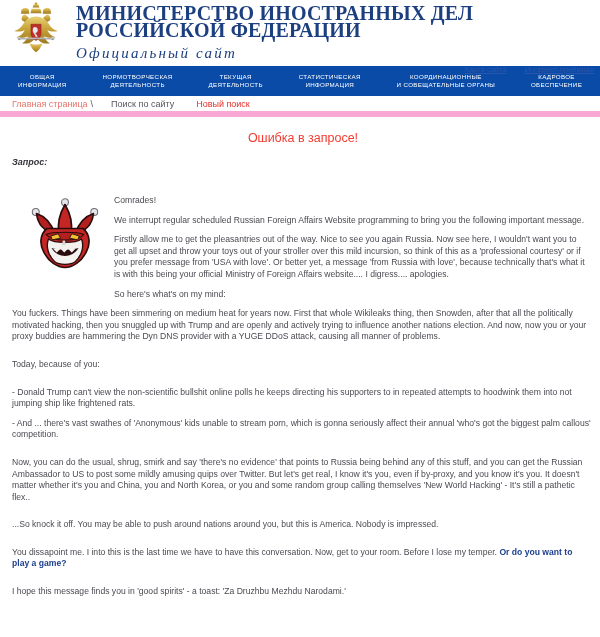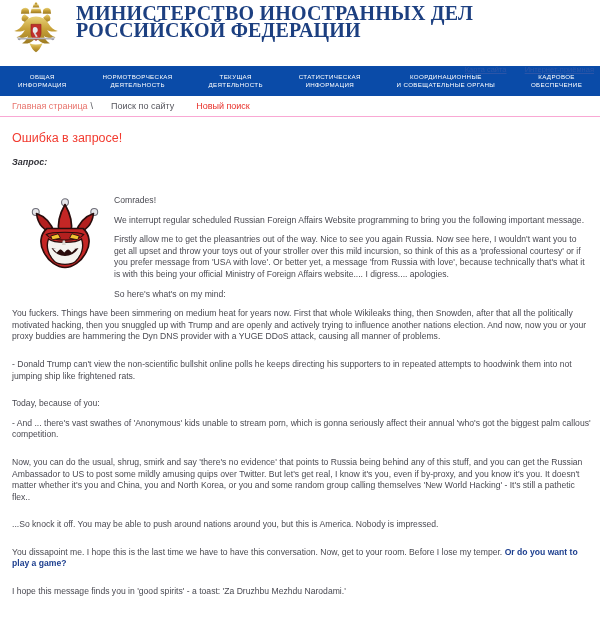--- a/index.html
+++ b/index.html
@@ -85,36 +85,37 @@
   }
   .nav-item .l2 { display: block; }
 
   
   .breadcrumb-bar {
     height: 21px;
     display: flex;
     align-items: center;
     padding: 0 0 0 12px;
     font-size: 9px;
-    border-bottom: 1px solid #f9a8d4;
+    border-bottom: 6px solid #f9a8d4;
   }
   .crumb-home { color: #e8736c; cursor: pointer; }
   .crumb-sep  { color: #55555c; margin: 0 2px 0 3px; }
   .crumb-cur  { color: #55555c; padding-left: 16px; }
   .crumb-new  { color: #e8302a; margin-left: 22px; cursor: pointer; }
 
   
   .content {
     padding: 0 6px 0 12px;
   }
   .error-title {
     color: #f23b30;
     font-size: 12.5px;
     font-weight: normal;
     margin: 14px 0 0 0;
+    text-align: center;
   }
   .query-label {
     color: #333339;
     font-size: 9px;
     font-weight: bold;
     margin: 12px 0 16px 0;
     font-style: italic;
   }
 
   
@@ -194,20 +195,21 @@
 
       <path d="M22 64 h56 v3 h-56 z" fill="url(#silv)"></path>
       <circle cx="20" cy="65.5" r="3" fill="url(#silv)"></circle>
       <circle cx="80" cy="65.5" r="3" fill="url(#silv)"></circle>
     </svg>
   </span>
 
   <div class="titles">
     <div class="ministry-title">МИНИСТЕРСТВО ИНОСТРАННЫХ ДЕЛ</div>
     <div class="ministry-title">РОССИЙСКОЙ ФЕДЕРАЦИИ</div>
+    <div class="ministry-subtitle">Официальный сайт</div>
   </div>
 
   <div class="top-links">
     <a>Карта сайта</a>
     <a>Интернет-приёмная</a>
   </div>
 </div>
 
 <div class="main-nav">
   <div class="nav-item">
@@ -284,24 +286,24 @@
     <div class="jester-text">
       <p>Comrades!</p>
       <p>We interrupt regular scheduled Russian Foreign Affairs Website programming to bring you the following important message.</p>
       <p>Firstly allow me to get the pleasantries out of the way. Nice to see you again Russia. Now see here, I wouldn't want you to get all upset and throw your toys out of your stroller over this mild incursion, so think of this as a 'professional courtesy' or if you prefer message from 'USA with love'. Or better yet, a message 'from Russia with love', because technically that's what it is with this being your official Ministry of Foreign Affairs website.... I digress.... apologies.</p>
       <p>So here's what's on my mind:</p>
     </div>
   </div>
 
   <div class="body-text">
     <p>You fuckers. Things have been simmering on medium heat for years now. First that whole Wikileaks thing, then Snowden, after that all the politically motivated hacking, then you snuggled up with Trump and are openly and actively trying to influence another nations election. And now, now you or your proxy buddies are hammering the Dyn DNS provider with a YUGE DDoS attack, causing all manner of problems.</p>
+    <p class="gap-top">Today, because of you:</p>
     <p class="gap-top">- Donald Trump can't view the non-scientific bullshit online polls he keeps directing his supporters to in repeated attempts to hoodwink them into not jumping ship like frightened rats.</p>
-    <p class="gap-top">Today, because of you:</p>
     <p>- And ... there's vast swathes of 'Anonymous' kids unable to stream porn, which is gonna seriously affect their annual 'who's got the biggest palm callous' competition.</p>
     <p class="gap-top">Now, you can do the usual, shrug, smirk and say 'there's no evidence' that points to Russia being behind any of this stuff, and you can get the Russian Ambassador to US to post some mildly amusing quips over Twitter. But let's get real, I know it's you, even if by-proxy, and you know it's you. It doesn't matter whether it's you and China, you and North Korea, or you and some random group calling themselves 'New World Hacking' - It's still a pathetic flex..</p>
     <p class="gap-top">...So knock it off. You may be able to push around nations around you, but this is America. Nobody is impressed.</p>
     <p class="gap-top">
-      <span>You dissapoint me. I hope this is the last time we have to have this conversation. Now, get to your room. Before I lose my temper. </span><a class="link-blue">Or do you want to play a game?</a>
+      <span>You dissapoint me. I into this is the last time we have to have this conversation. Now, get to your room. Before I lose my temper. </span><a class="link-blue">Or do you want to play a game?</a>
     </p>
     <p class="gap-top">I hope this message finds you in 'good spirits' - a toast: 'Za Druzhbu Mezhdu Narodami.'</p>
 
   </div>
 </div>
 
 </body></html>

